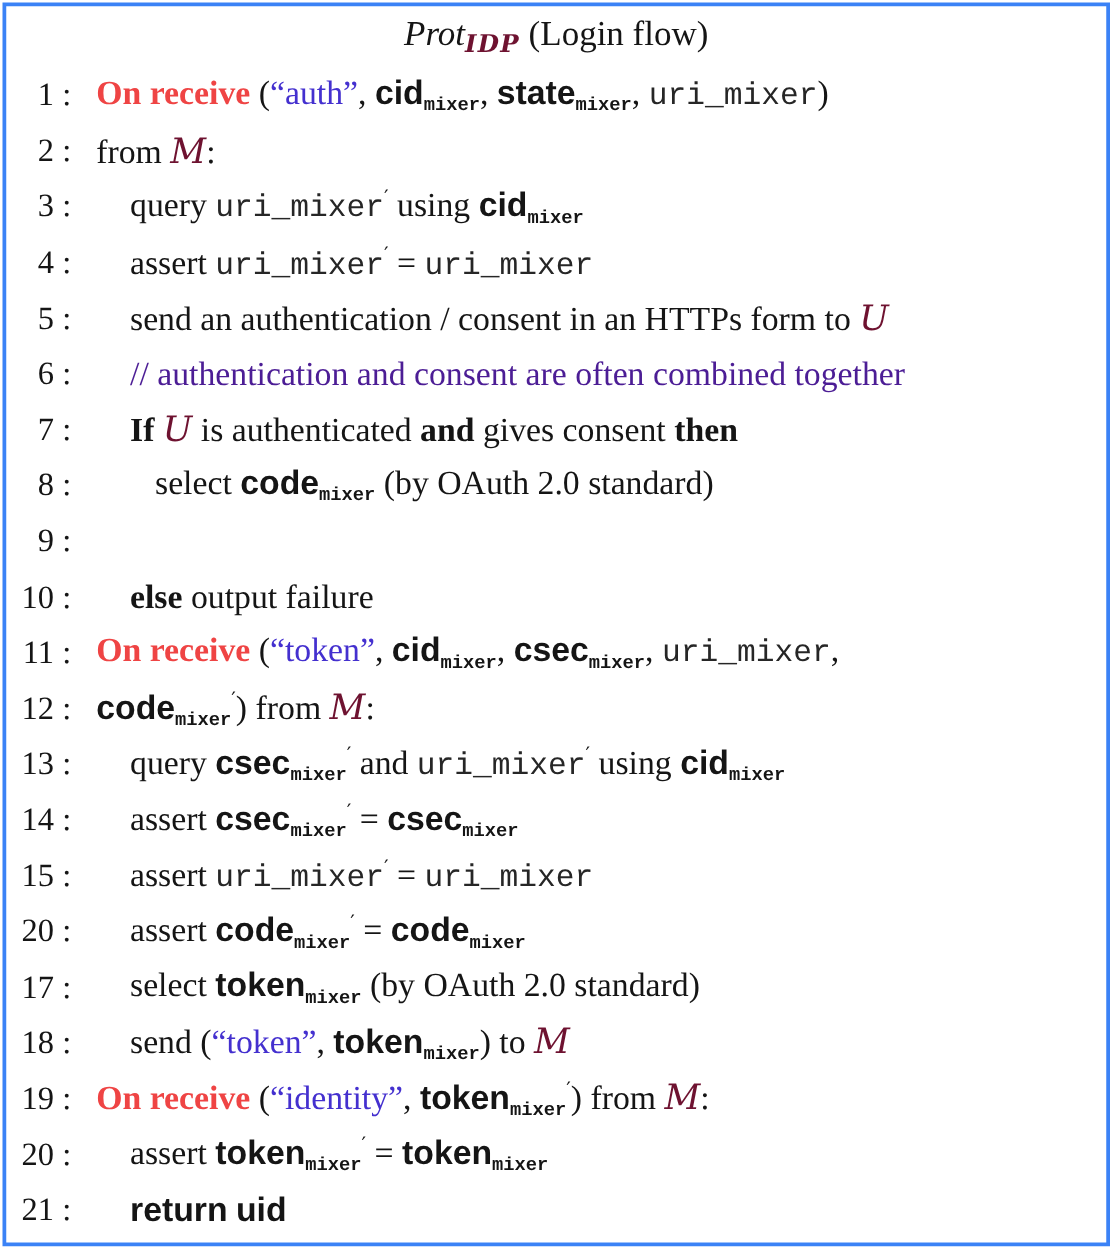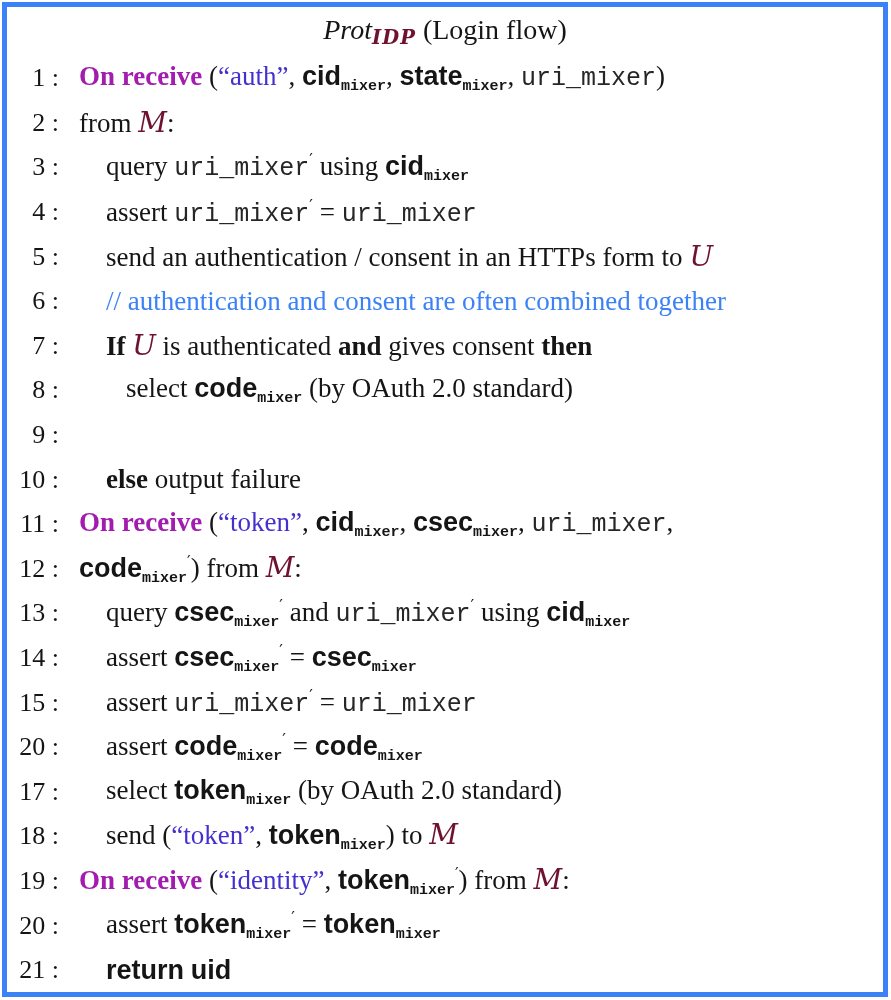--- a/index.html
+++ b/index.html
@@ -8,21 +8,21 @@
     width: 891px;
     height: 1000px;
     background: #ffffff;
     font-family: "Liberation Serif", serif;
     color: #151515;
     overflow: hidden;
   }
   .frame {
     position: absolute;
     left: 2px; top: 2px; right: 3px; bottom: 3px;
-    border: 5px solid #3b82f6;
+    border: 3px solid #3b82f6;
     background: #ffffff;
   }
   .title {
     text-align: center;
     margin-top: 7px;
     height: 40px;
     font-size: 28px;
     color: #151515;
   }
   .title span { white-space: pre; }
@@ -56,21 +56,21 @@
   .content {
     font-size: 27px;
     white-space: nowrap;
   }
   .content span { white-space: pre; }
   .ind0 { margin-left: 20px; }
   .ind1 { margin-left: 47px; }
   .ind2 { margin-left: 67px; }
   .sg-plain { color: #151515; }
   .sg-bold  { color: #151515; font-weight: bold; }
-  .sg-kwb   { color: #a21caf; font-weight: bold; }
+  .sg-kwb   { color: #ef4444; font-weight: bold; }
   .sg-str   { color: #4430cf; font-family: Liberation Serif, serif; }
   .sg-mono  {
     font-family: "Liberation Mono", monospace;
     font-size: 25px;
     color: #262626;
   }
   .sg-monob {
     font-family: Liberation Sans, sans-serif;
     font-weight: bold;
     font-size: 27px;
@@ -89,21 +89,21 @@
     vertical-align: 10px;
     color: #151515;
   }
   .sg-cal {
     font-style: italic;
     font-family: "DejaVu Serif", serif;
     color: #6e1230;
     font-size: 28px;
     font-weight: 500;
   }
-  .sg-comment { color: #3b82f6; }
+  .sg-comment { color: #4c1d95; }
 </style>
 </head>
 <body>
 
 <div id="page">
   <div class="frame">
     <div class="title"><span class="tvar">Prot</span><span class="tsub">IDP</span><span> (Login flow)</span></div>
     <div class="lines">
         <div class="row">
           <span class="num">1 :</span>

